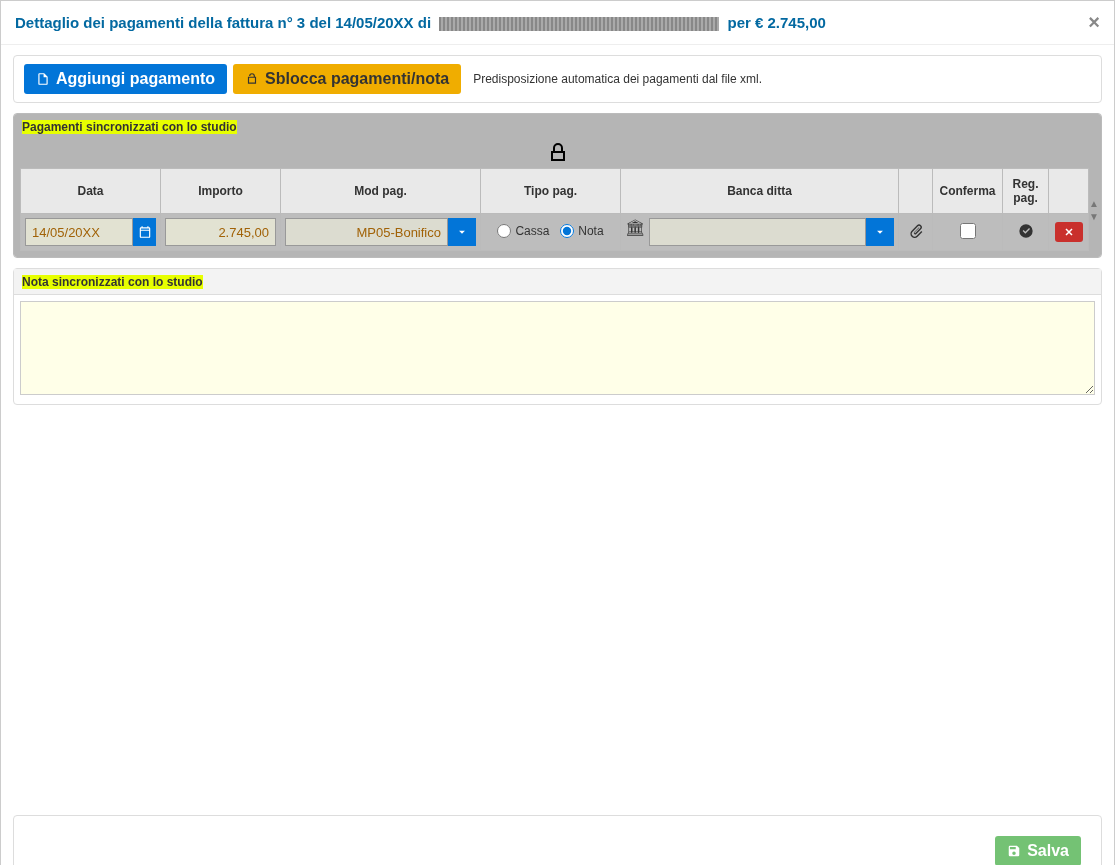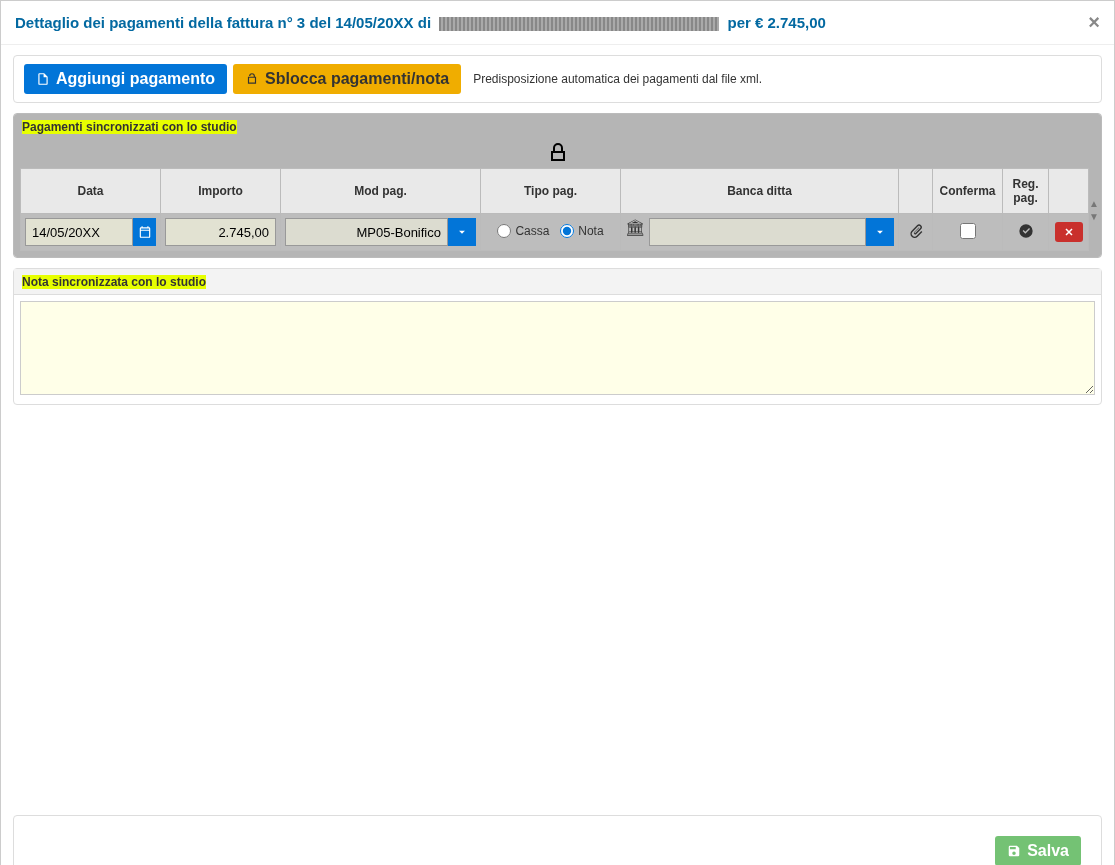--- a/index.html
+++ b/index.html
@@ -70,21 +70,21 @@
   vertical-align: middle;
   text-align: center;
 }
 .dt-input, .amt-input, .sel {
   width: 100%;
   height: 28px;
   border: 1px solid #999;
   background: #e2e2d2;
   padding: 0 6px;
   font-size: 13px;
-  color: #000000;
+  color: #a16207;
 }
 .amt-input { text-align: right; }
 .input-group { display: flex; }
 .ig-btn {
   width: 28px; height: 28px;
   background: #0275d8;
   color: #fff;
   display: flex; align-items: center; justify-content: center;
   border: none;
   cursor: pointer;
@@ -261,21 +261,21 @@
       </table>
       <div class="side-arrows">
         <span>▲</span>
         <span>▼</span>
       </div>
     </div>
   </div>
 
   <div class="note-panel">
     <div class="note-hd">
-      <span class="hl-label">Nota sincronizzata con lo studio</span>
+      <span class="hl-label">Nota sincronizzati con lo studio</span>
     </div>
     <textarea class="note-area" style=""></textarea>
   </div>
 
   <div class="spacer"></div>
 
   <div class="footer">
     <button class="btn btn-success">
       <svg class="icon-sm" viewBox="0 0 24 24" fill="#fff">
           <path d="M17 3H5a2 2 0 0 0-2 2v14a2 2 0 0 0 2 2h14a2 2 0 0 0 2-2V7l-4-4zm-5 16a3 3 0 1 1 3-3 3 3 0 0 1-3 3zm3-10H5V5h10v4z"></path>

